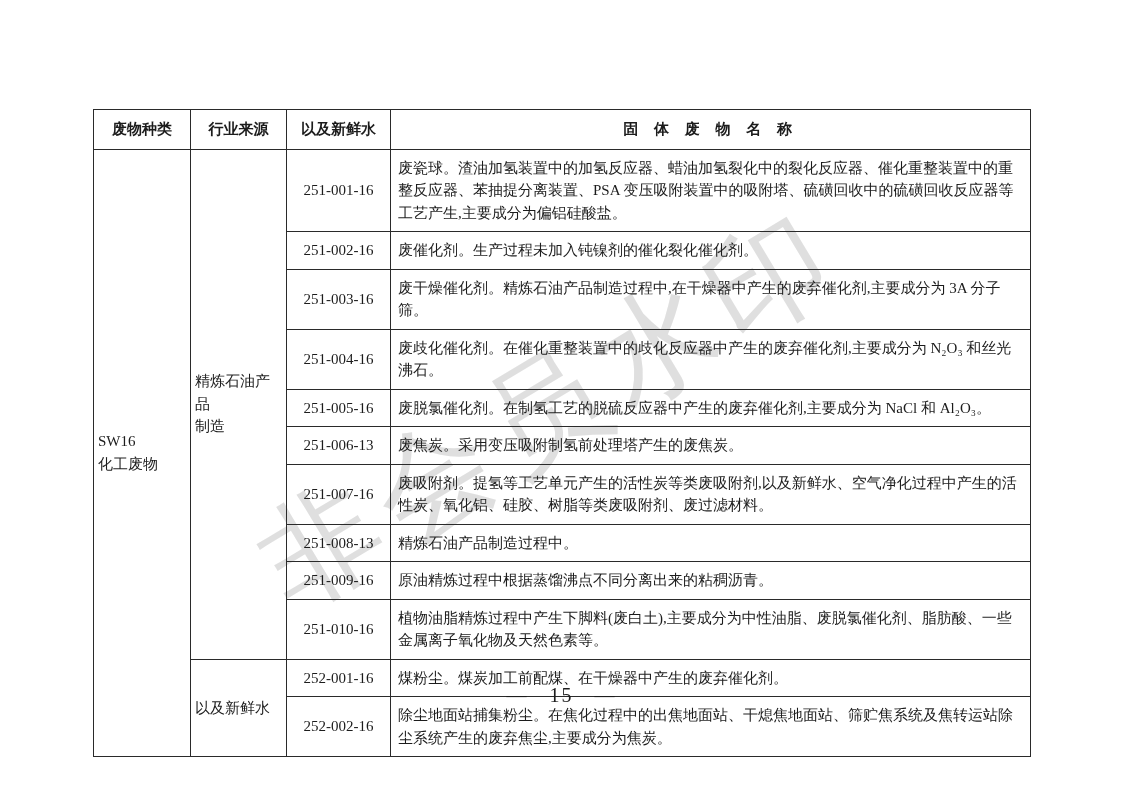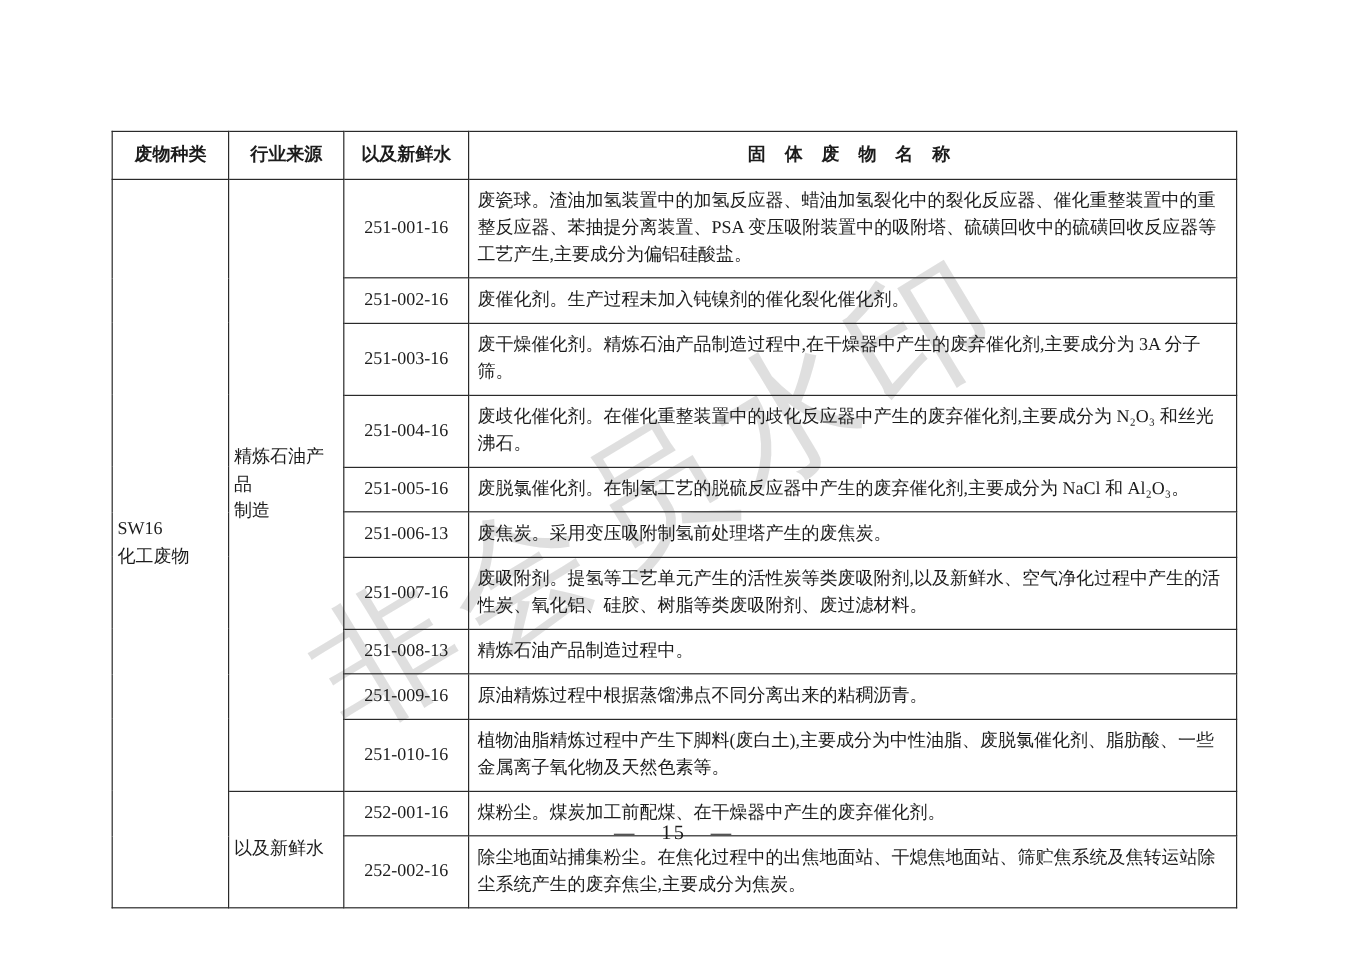--- a/index.html
+++ b/index.html
@@ -68,21 +68,21 @@
     text-align: left;
     padding: 7px 8px 7px 7px;
   }
 
   .page-footer {
     position: absolute;
     left: 0;
     top: 684px;
     width: 1123px;
     text-align: center;
-    font-size: 17px;
+    font-size: 20px;
     z-index: 1;
     letter-spacing: 2px;
     word-spacing: 14px;
   }
 </style>
 </head>
 <body>
 
 <div class="watermark">非会员水印</div>
 

